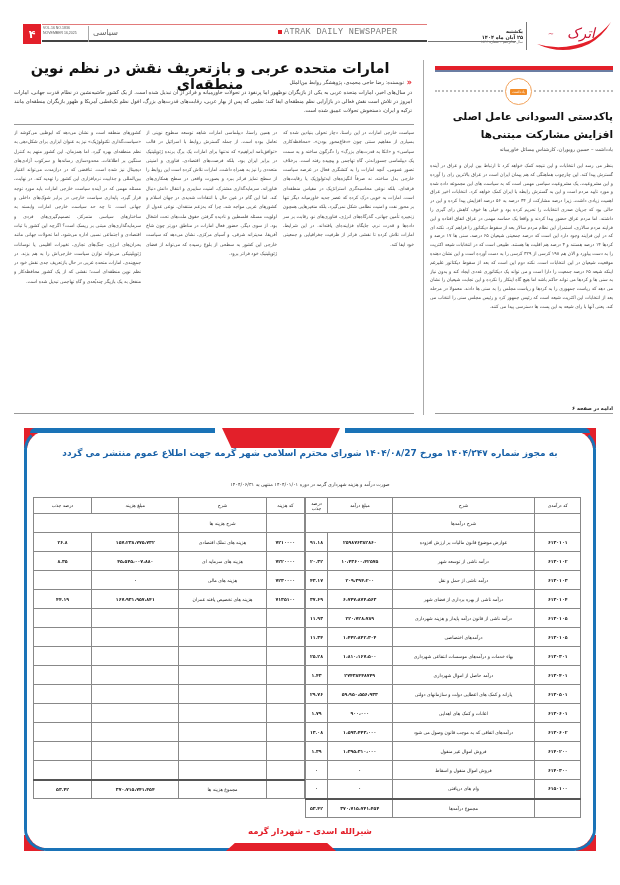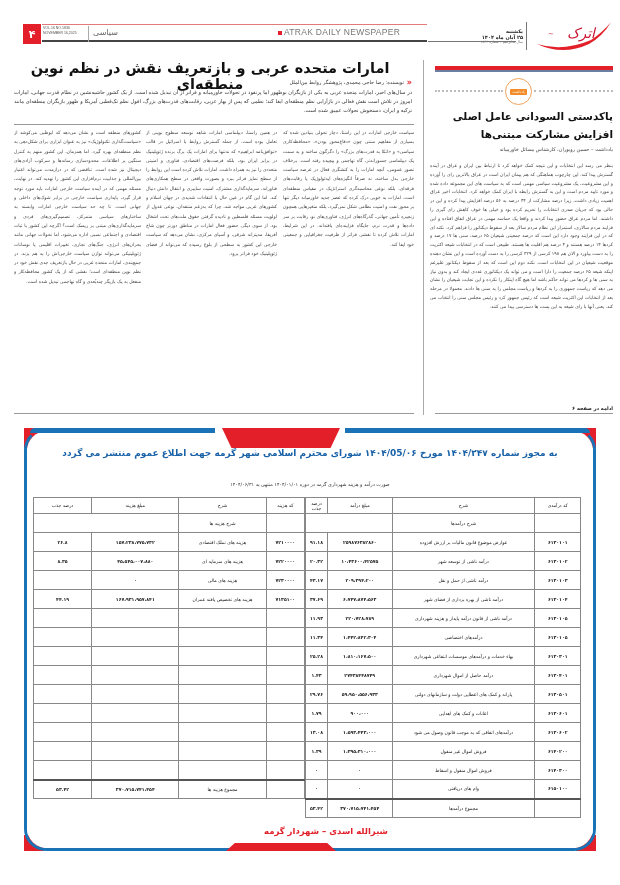--- a/index.html
+++ b/index.html
@@ -6,21 +6,21 @@
   html, body { width: 620px; height: 885px; background: #fff; overflow: hidden; }
   body { font-family: "DejaVu Sans", sans-serif; color: #222; position: relative; }
 
   
   .masthead { position: absolute; top: 0; left: 0; width: 620px; height: 48px; }
   .page-badge { position: absolute; left: 23px; top: 24px; width: 18px; height: 20px; background: #e3202a; color: #fff; font-size: 11px; font-weight: bold; display: flex; align-items: center; justify-content: center; direction: ltr; }
   .vol-box { position: absolute; left: 43px; top: 26px; direction: ltr; font-size: 3.5px; line-height: 5px; color: #555; font-family: "Liberation Sans", sans-serif; }
   .vol-box div { white-space: nowrap; }
   .section-name { position: absolute; left: 88px; top: 26px; font-size: 8px; color: #666; border-left: 1px solid #aaa; padding-left: 4px; height: 16px; line-height: 14px; }
   .masthead-bar { position: absolute; left: 42px; top: 24px; width: 385px; height: 18px; border-top: 1px solid #e27a7a; border-bottom: 2px solid #444; }
-  .daily-title { position: absolute; left: 278px; top: 27px; direction: ltr; font-family: Liberation Sans, sans-serif; font-size: 8.5px; color: #777; letter-spacing: 0.3px; }
+  .daily-title { position: absolute; left: 278px; top: 27px; direction: ltr; font-family: Liberation Mono, monospace; font-size: 8.5px; color: #777; letter-spacing: 0.3px; }
   .daily-title .sq { display: inline-block; width: 4px; height: 4px; background: #e3202a; margin-right: 2px; vertical-align: middle; }
   .date-block { position: absolute; left: 428px; top: 28px; width: 95px; text-align: right; }
   .date-line { position: absolute; left: 428px; top: 41px; width: 88px; border-top: 1px solid #777; }
   .date-block .day { font-size: 5px; font-weight: bold; color: #222; }
   .date-block .date { font-size: 5px; font-weight: bold; color: #222; }
   .date-block .sub { font-size: 3.5px; color: #666; }
   .date-vline { position: absolute; left: 526px; top: 22px; height: 28px; border-left: 1px solid #777; }
   .logo { position: absolute; left: 533px; top: 18px; width: 80px; height: 34px; }
 
   
@@ -55,21 +55,21 @@
   .ad-top-red-r { position: absolute; left: 576px; top: 428px; width: 20px; height: 20px; background: #e3202a; }
   .ad-top-blue-l { position: absolute; left: 30px; top: 428px; width: 185px; height: 5px; background: #1a73b7; border-radius: 20px 0 0 0; }
   .ad-top-blue-r { position: absolute; left: 345px; top: 428px; width: 245px; height: 5px; background: #1a73b7; border-radius: 0 20px 0 0; }
   .ad-top-trap { position: absolute; left: 222px; top: 428px; width: 118px; height: 20px; background: #e3202a; clip-path: polygon(0 0, 100% 0, 92% 100%, 8% 100%); }
   .ad-corner-bl { position: absolute; left: 24px; top: 835px; width: 20px; height: 16px; background: #e3202a; z-index: 0; }
   .ad-corner-br { position: absolute; left: 576px; top: 835px; width: 20px; height: 16px; background: #e3202a; z-index: 0; }
   .ad-inner { position: absolute; left: 27px; top: 431px; width: 566px; height: 417px; background: #fff; border-radius: 20px; z-index: 1; }
   .ad-bottom-trap { position: absolute; left: 226px; top: 843px; width: 110px; height: 8px; background: #e3202a; clip-path: polygon(8% 0, 92% 0, 100% 100%, 0 100%); z-index: 2; }
   .ad-title { position: absolute; left: 30px; top: 445px; width: 560px; text-align: center; font-size: 9px; font-weight: bold; line-height: 16px; color: #1a62a8; z-index: 3; }
   .ad-sub { position: absolute; left: 30px; top: 482px; width: 560px; text-align: center; font-size: 4.8px; color: #333; z-index: 3; }
-  .ad-signature { position: absolute; left: 46px; top: 826px; width: 560px; text-align: center; font-size: 8.5px; font-weight: bold; color: #e3202a; z-index: 3; }
+  .ad-signature { position: absolute; left: 30px; top: 826px; width: 560px; text-align: center; font-size: 8.5px; font-weight: bold; color: #e3202a; z-index: 3; }
 
   
   .tbl { position: absolute; border-collapse: collapse; z-index: 3; font-size: 4.6px; color: #222; }
   .tbl td, .tbl th { border: 1px solid #888; text-align: center; height: 19px; font-weight: normal; padding: 0 2px; }
   .tbl th { height: 16px; font-size: 4.6px; }
   .tbl .section-row td { height: 19px; }
   .tbl .num { font-weight: bold; font-family: "DejaVu Sans", sans-serif; }
   .tbl tr.total td { border-top: 2px solid #555; }
 </style>
 </head>
@@ -135,21 +135,21 @@
 <div class="ad-corner-bl"></div>
 <div class="ad-corner-br"></div>
 <div class="ad-frame"></div>
 <div class="ad-inner"></div>
 <div class="ad-top-blue-l" style="z-index:2"></div>
 <div class="ad-top-blue-r" style="z-index:2"></div>
 <div class="ad-top-trap" style="z-index:2"></div>
 <div class="ad-bottom-trap"></div>
 
 <div class="ad-title">
-  <div>به مجوز شماره ۱۴۰۴/۲۴۷ مورخ ۱۴۰۴/05/۰۶ شورای محترم اسلامی شهر گرمه جهت اطلاع عموم منتشر می گردد</div>
+  <div>به مجوز شماره ۱۴۰۴/۲۴۷ مورخ ۱۴۰۴/۰۸/27 شورای محترم اسلامی شهر گرمه جهت اطلاع عموم منتشر می گردد</div>
 </div>
 <div class="ad-sub">صورت درآمد و هزینه شهرداری گرمه در دوره ۱۴۰۴/۰۱/۰۱ منتهی به ۱۴۰۴/۰۶/۳۱</div>
 
 <table class="tbl" id="income-table" style="left:305px; top:497px; width:276px; border:1.5px solid #333;">
   <thead>
     <tr>
       <th style="width:46px">کد درآمدی</th>
       <th style="width:145px">شرح</th>
       <th style="width:65px">مبلغ درآمد</th>
       <th style="width:22px">درصد جذب</th>

